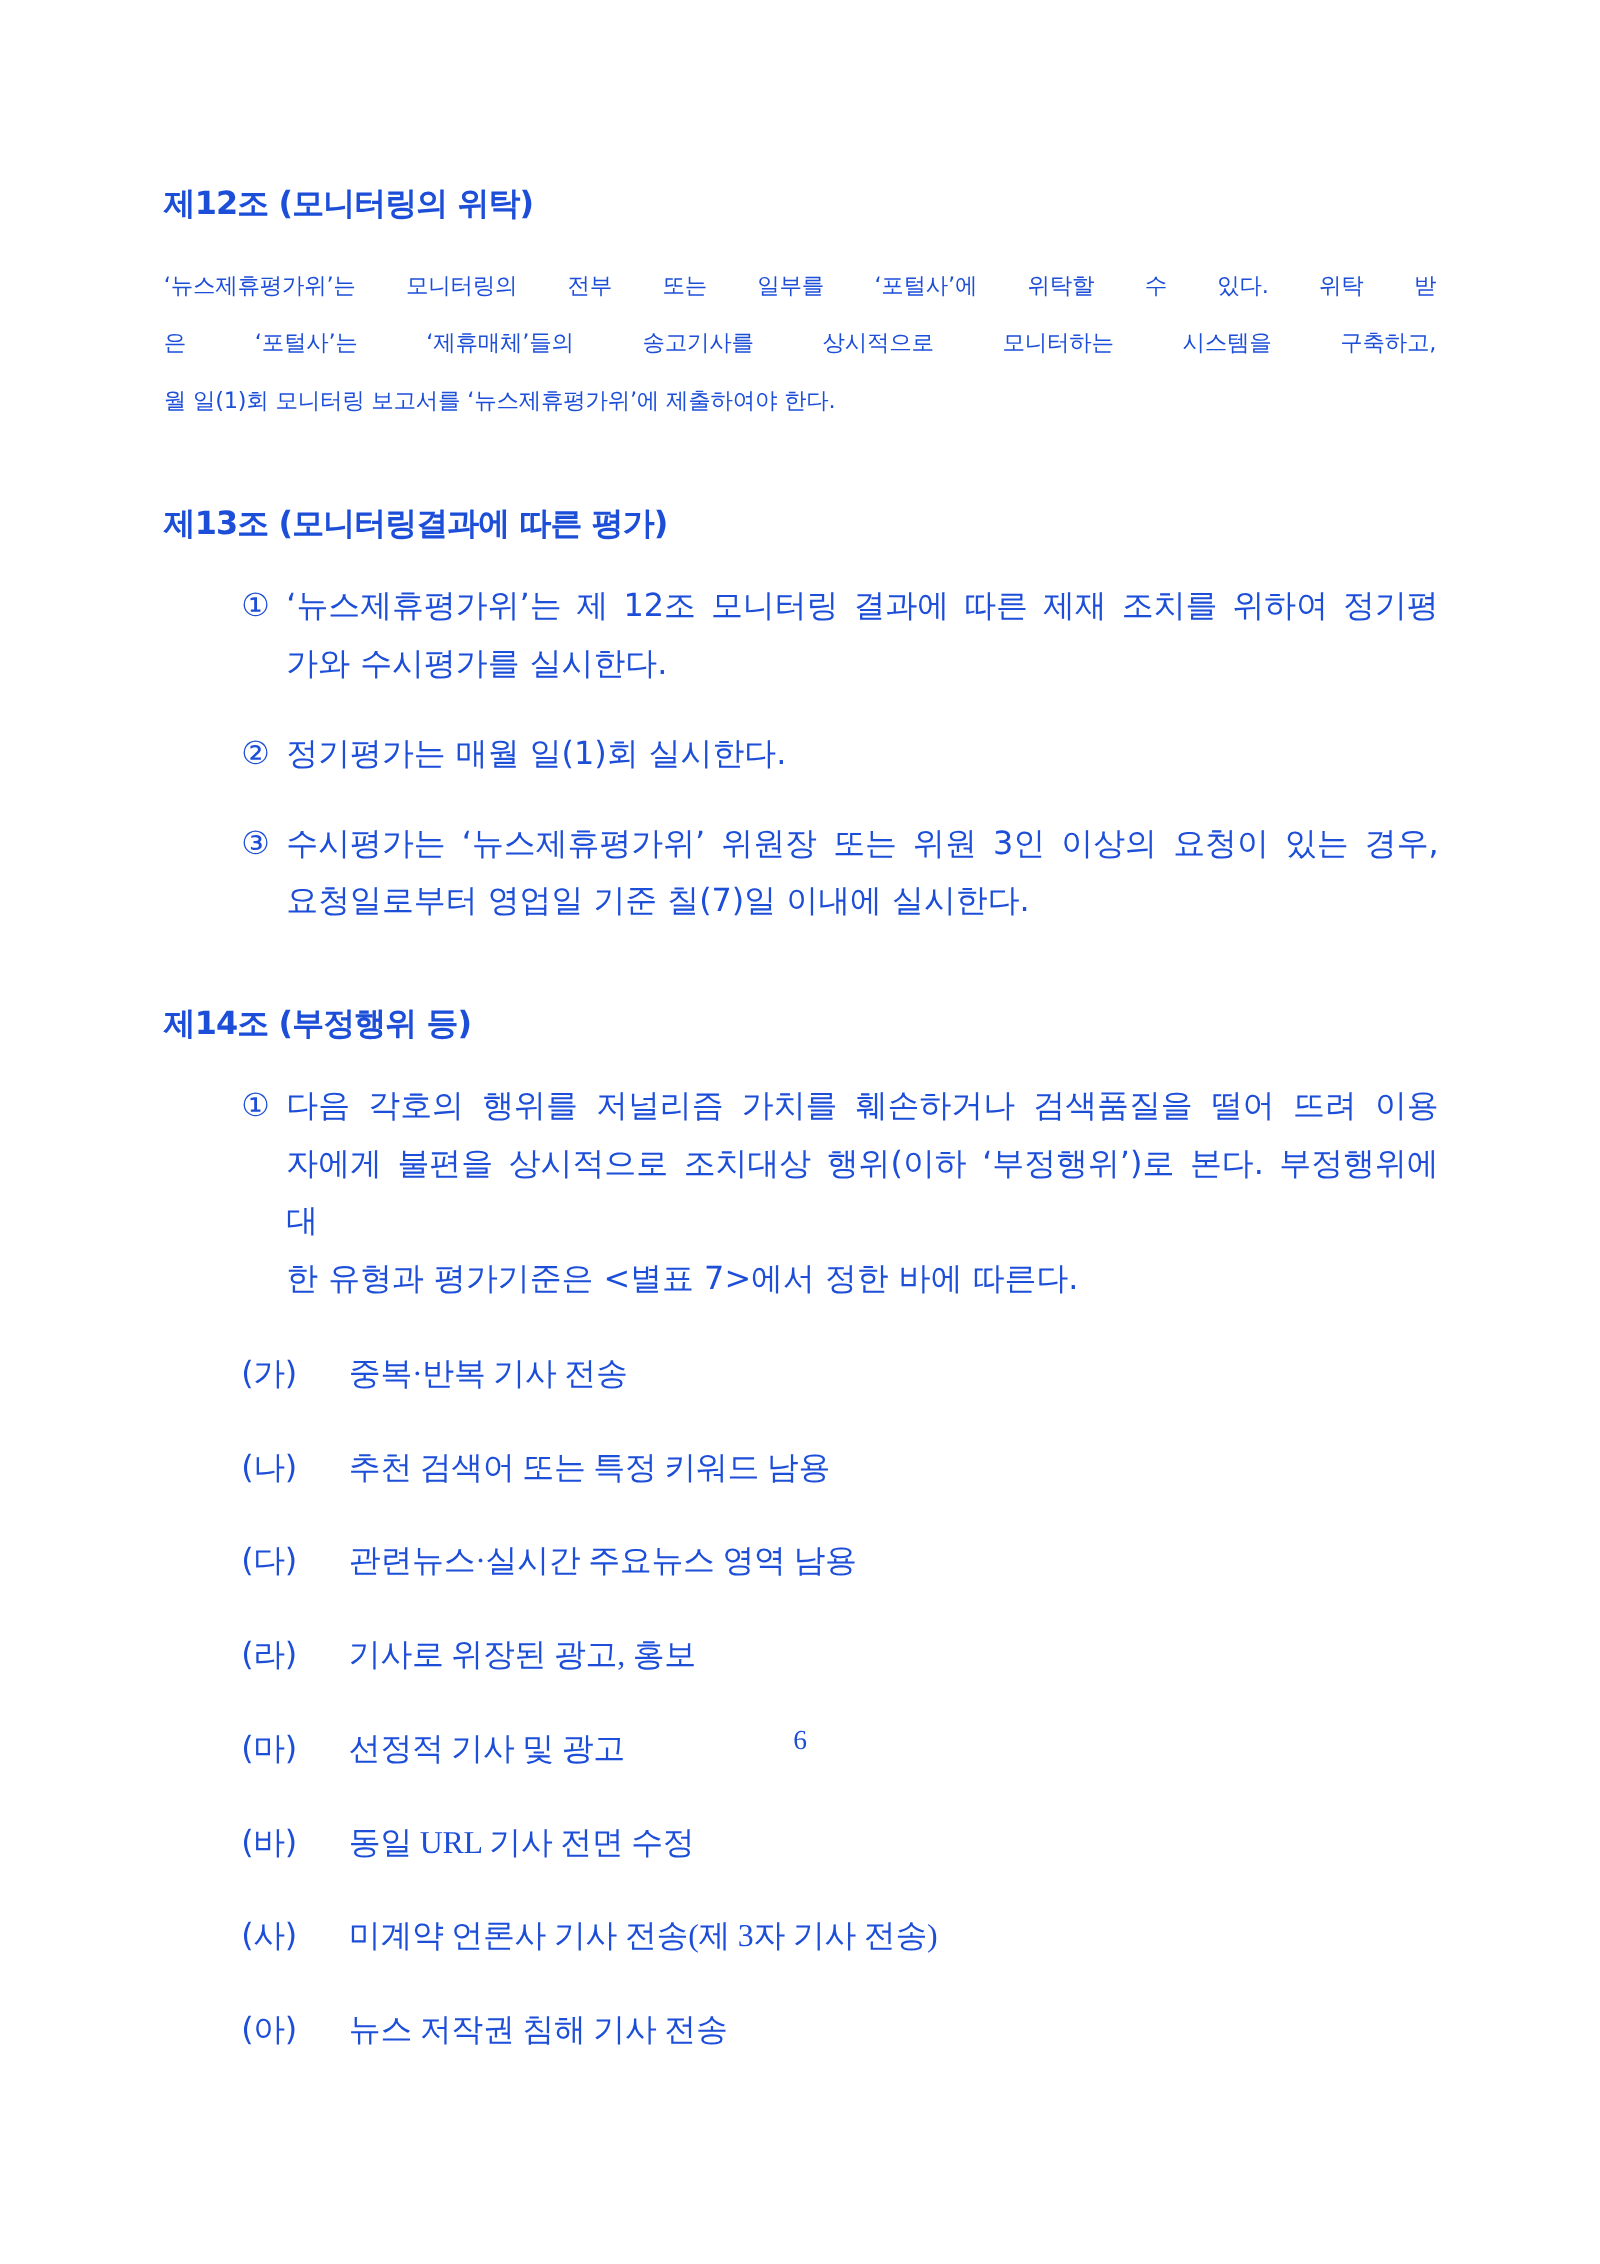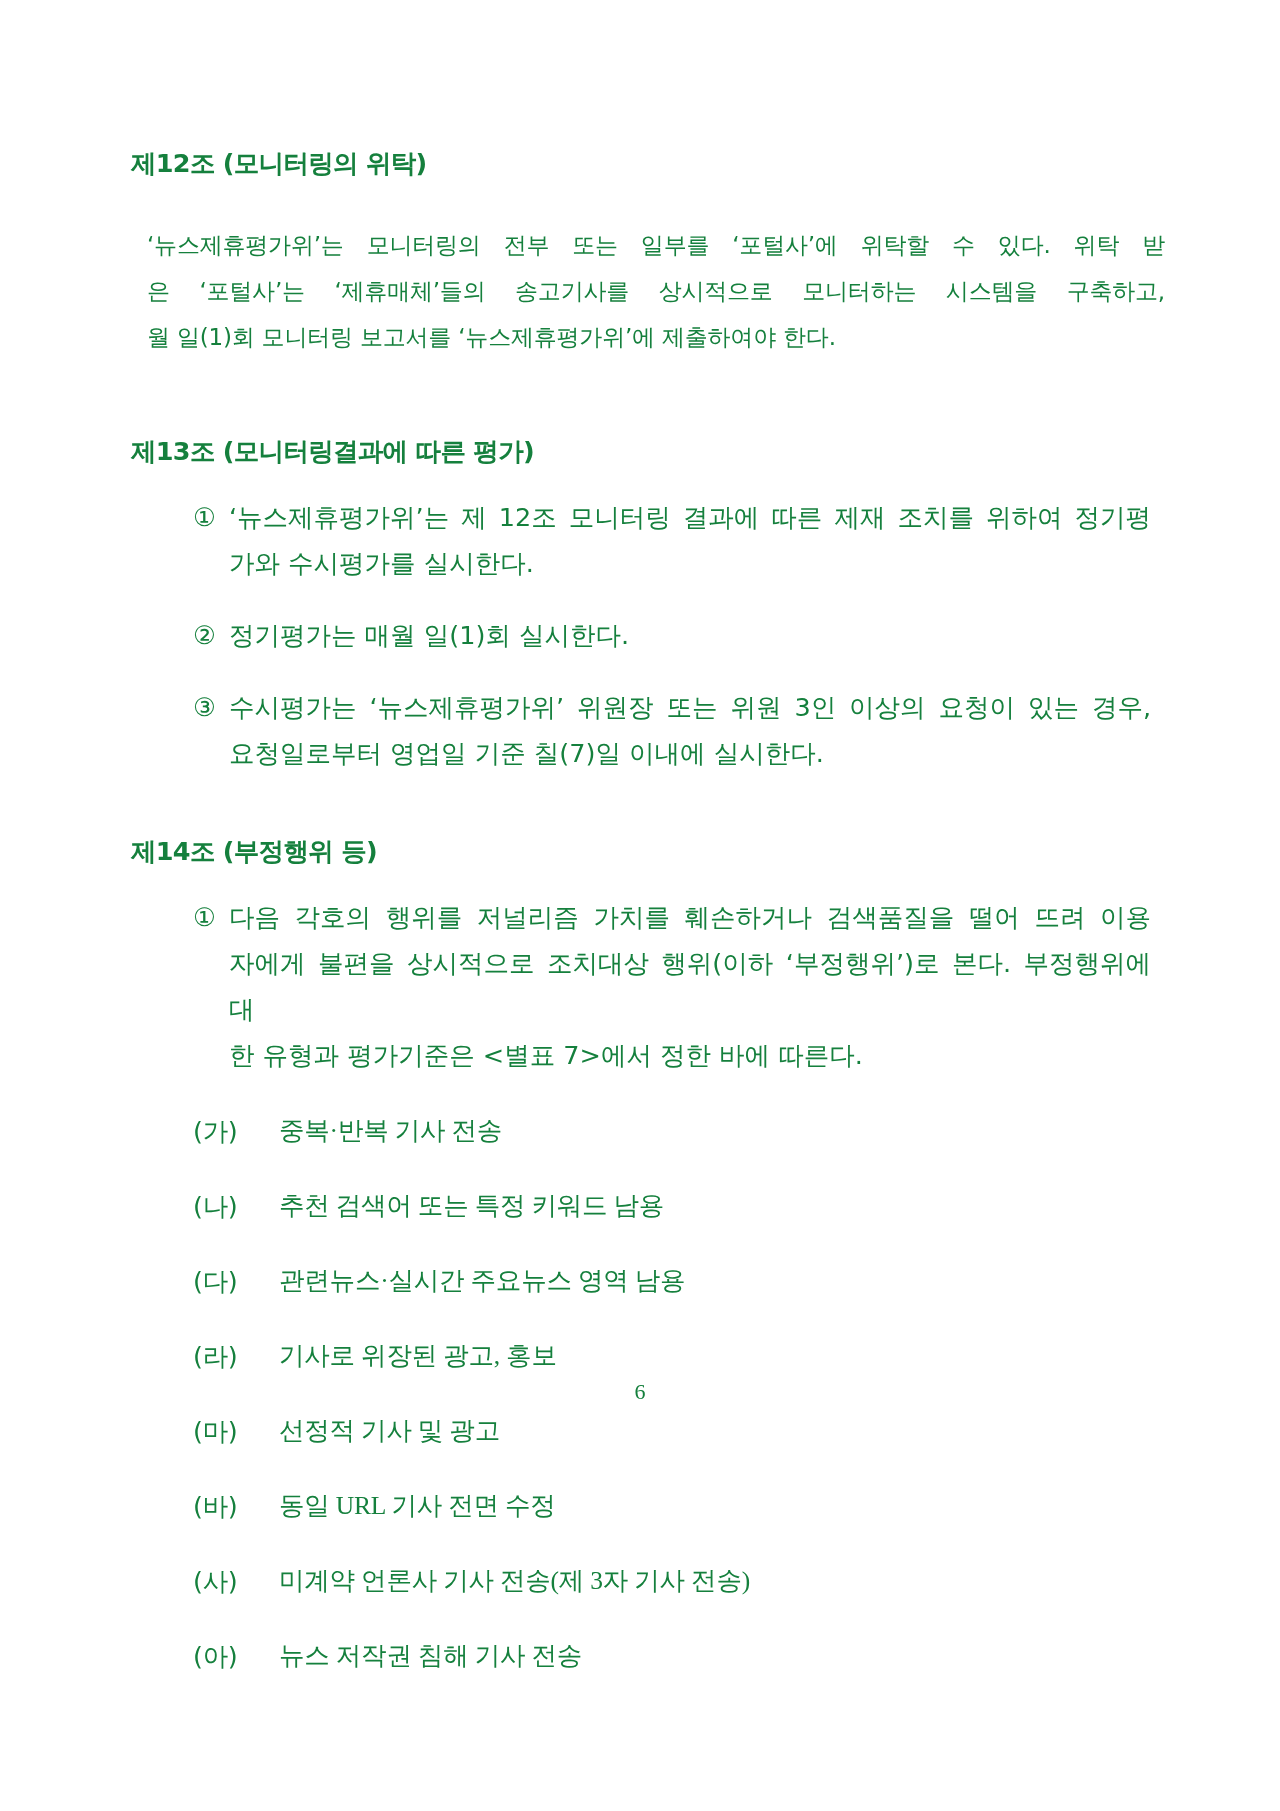--- a/index.html
+++ b/index.html
@@ -12,21 +12,21 @@
   .page {
     position: relative;
     width: 1280px;
     height: 1811px;
     margin: 0 auto;
     background: #ffffff;
     box-sizing: border-box;
     padding: 0;
     overflow: hidden;
     font-family: "DejaVu Sans", "Liberation Sans", sans-serif;
-    color: #15803d;
+    color: #1d4ed8;
   }
 
   .content {
     position: absolute;
     left: 131px;
     top: 148px;
     width: 1020px;
   }
 
   
@@ -37,26 +37,26 @@
     line-height: 1.25;
     margin: 0;
     white-space: nowrap;
   }
 
   .gap-after-heading { height: 26px; }
   .gap-between-articles { height: 60px; }
 
   
   .body-para {
-    font-size: 23px;
+    font-size: 18px;
     line-height: 46px;
     text-align: justify;
     text-justify: inter-word;
     letter-spacing: -0.2px;
-    margin: 16px;
+    margin: 0;
     width: 1018px;
     word-break: keep-all;
   }
   .body-para > span { display: block; }
 
   
   .jline {
     display: block;
     text-align: justify;
     text-align-last: justify;

